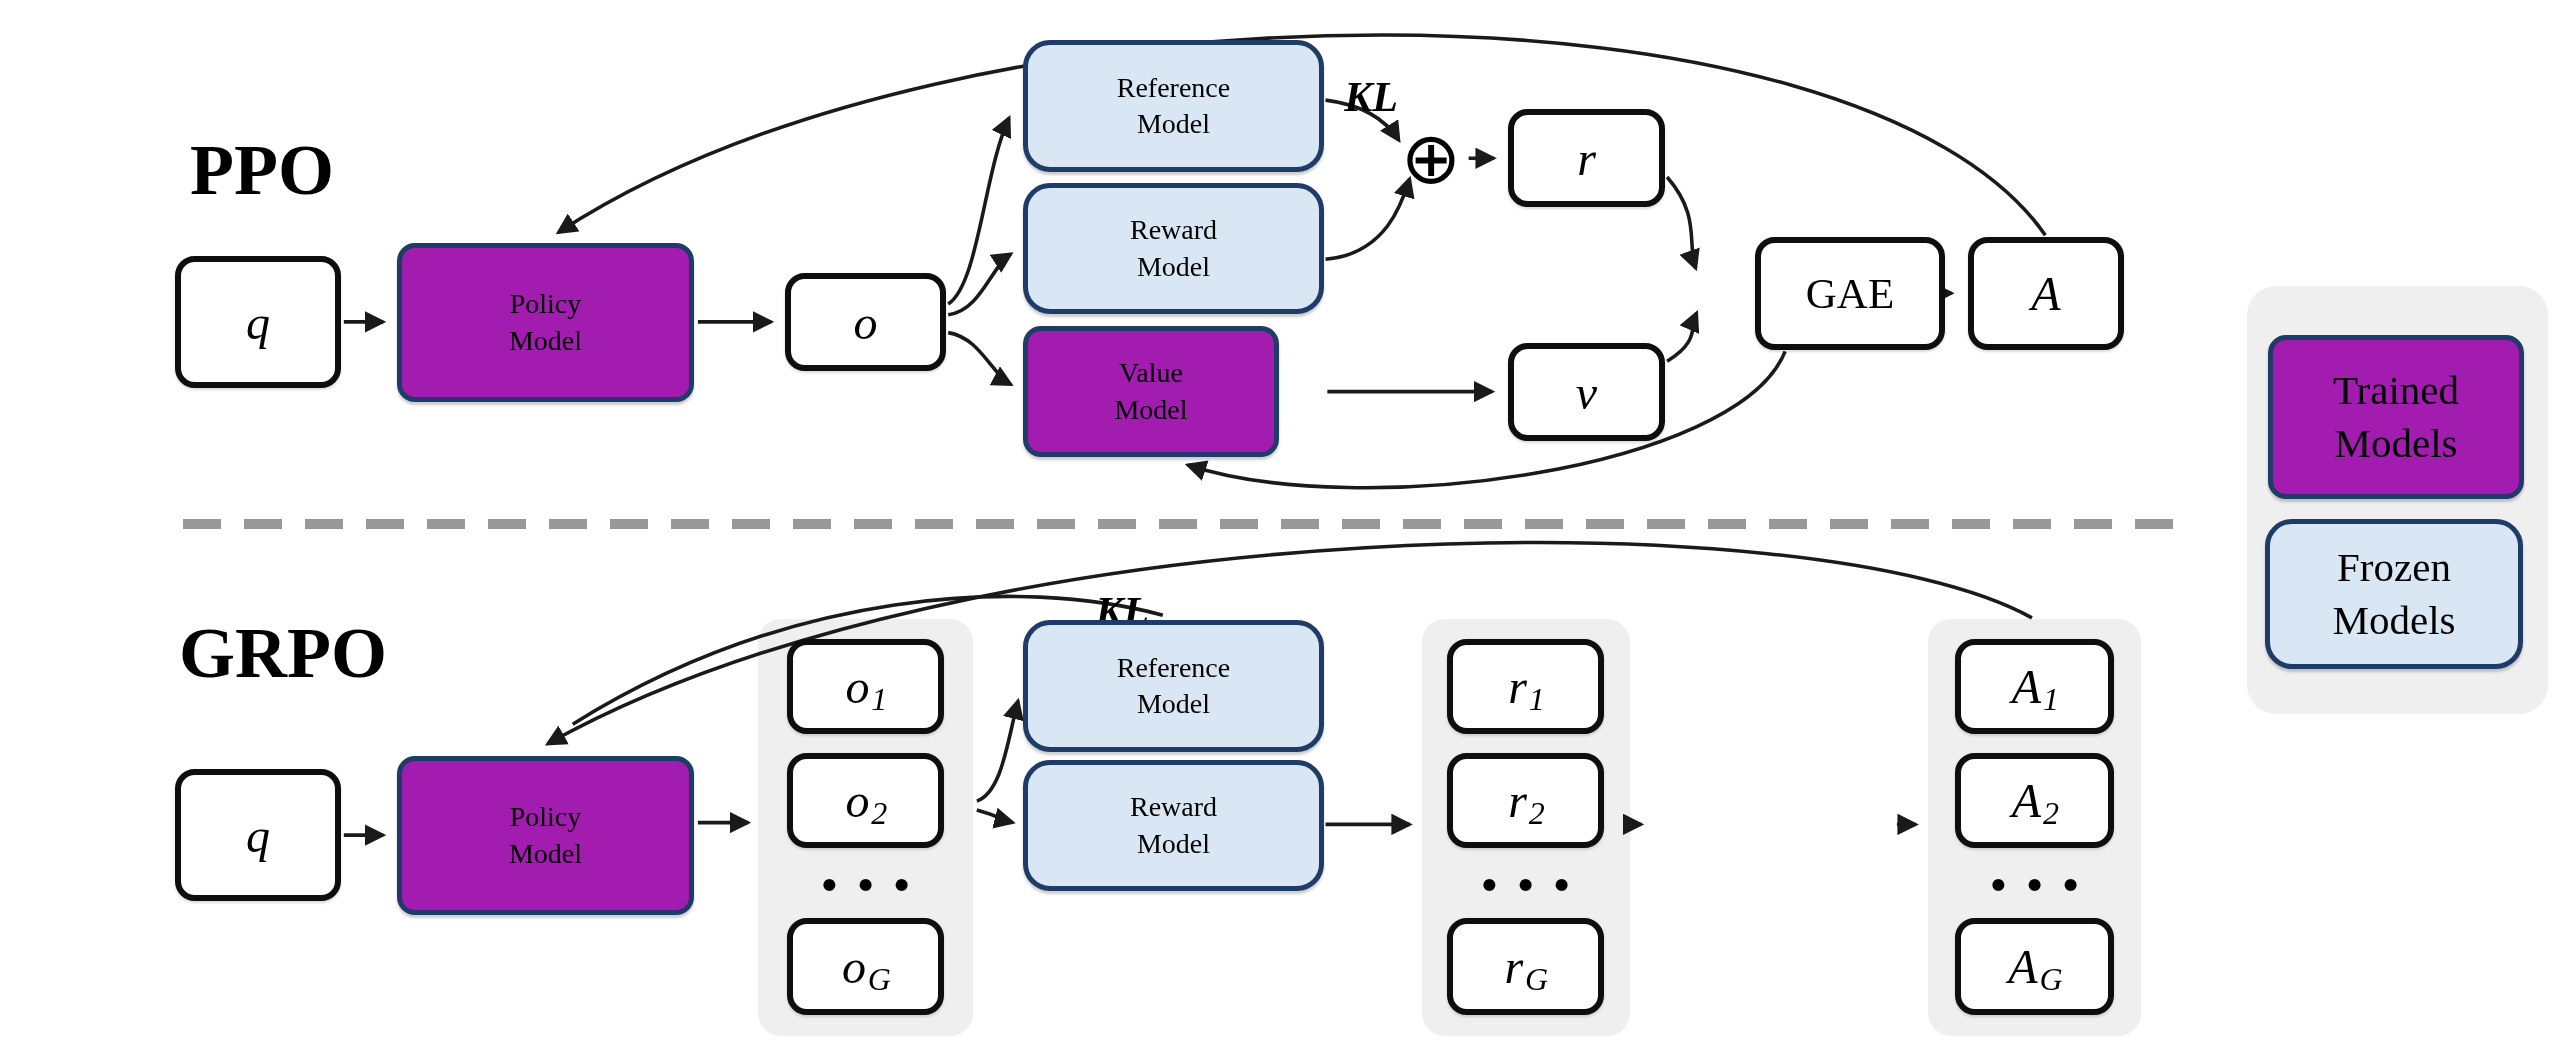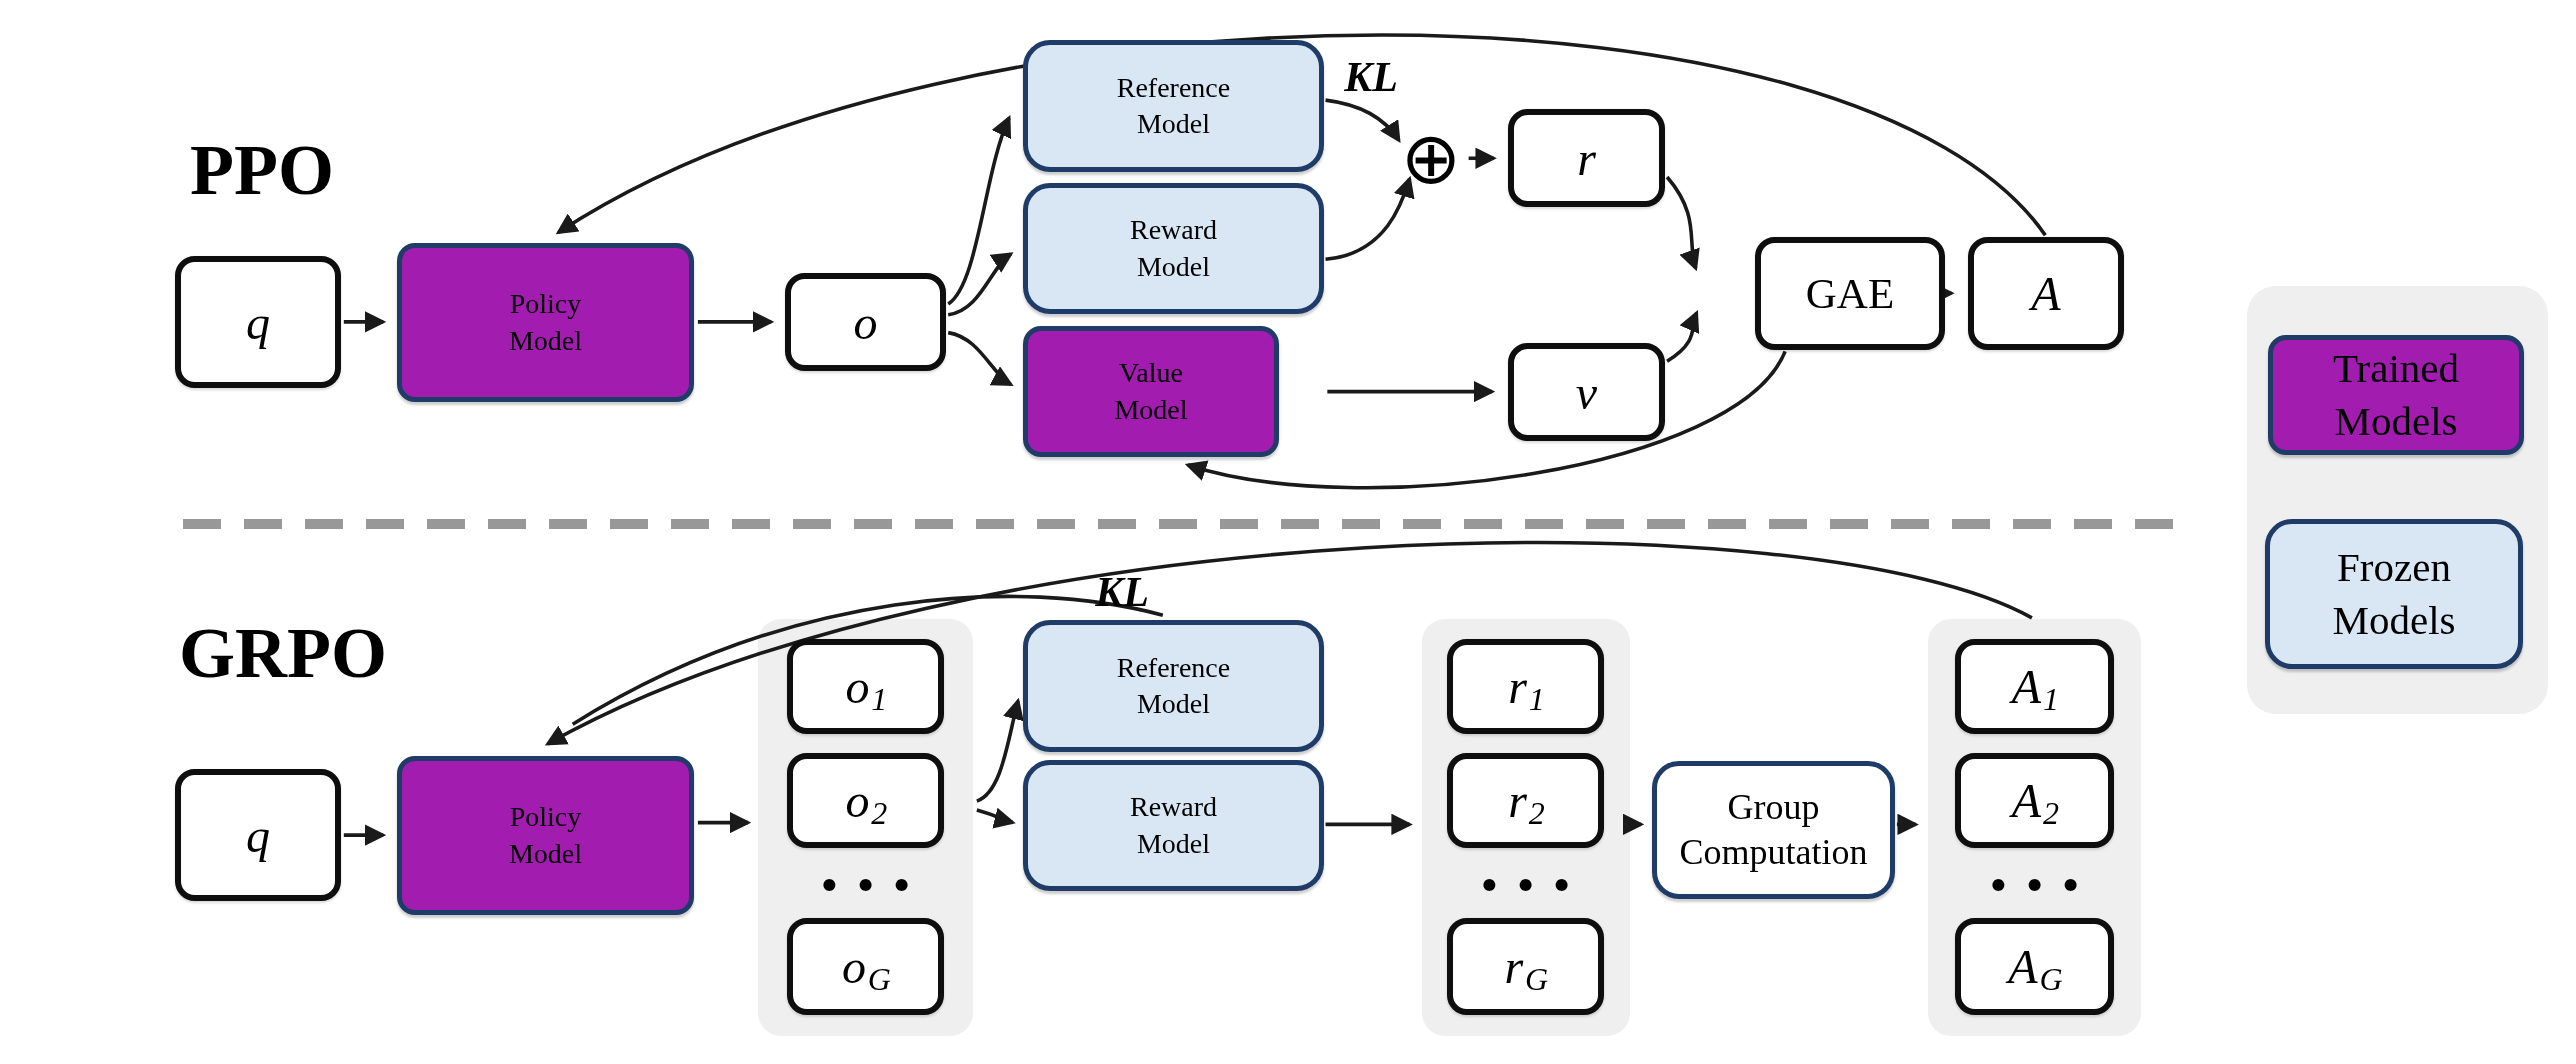--- a/index.html
+++ b/index.html
@@ -9,21 +9,21 @@
   .white{background:#ffffff;border:6.3px solid #0e0e0e;border-radius:19.7px;box-shadow:0 1.8px 2.7px rgba(0,0,0,.15);}
   .model{border:5.4px solid #1f3c68;border-radius:27px;font-size:28px;line-height:1.3;text-align:center;
          white-space:pre-line;box-shadow:0 2.7px 2.7px rgba(0,0,0,.2);}
   .yellow{background:#a21caf;border-radius:18px;}
   .blue{background:#d9e7f4;}
   .gcol{position:absolute;background:#efefef;border-radius:23px;}
   .math{font-style:italic;font-size:48px;}
   .math sub{font-size:32px;font-style:italic;line-height:0;position:relative;top:12.5px;left:1.8px;}
   .sec-title{position:absolute;font-weight:bold;font-size:72px;line-height:1;}
   .kl{position:absolute;display:flex;align-items:center;justify-content:center;
-      font-style:italic;font-weight:600;font-size:42px;}
+      font-style:italic;font-weight:600;font-size:42px;margin-top:20px;}
   .oplus{position:absolute;display:flex;align-items:center;justify-content:center;
          font-family:"DejaVu Sans",sans-serif;font-size:72px;font-weight:400;}
   .dots{position:absolute;display:flex;align-items:center;justify-content:center;
         font-family:"DejaVu Sans",sans-serif;font-weight:bold;font-size:34px;letter-spacing:14.3px;text-indent:14.3px;}
   .divider{position:absolute;height:9.8px;
            background:repeating-linear-gradient(90deg,#989898 0 38px,transparent 38px 61px);}
   .gae-label{font-size:43px;margin-left:48px;}
   .group-label{font-size:36px;line-height:1.25;}
   .legend-label{font-size:41px;}
   svg.wires{position:absolute;left:0;top:0;z-index:4;overflow:visible;}
@@ -166,40 +166,36 @@
   <div class="box white math" style="left:1447px;top:753px;width:157px;height:95px;">
     <span>r</span>
       <sub>2</sub>
   </div>
   <div class="dots" style="left:1447px;top:860px;width:157px;height:52px;">•••</div>
   <div class="box white math" style="left:1447px;top:918px;width:157px;height:97px;">
     <span>r</span>
       <sub>G</sub>
   </div>
 
-  <div class="box model group-label" style="left:1652px;top:761px;width:243px;height:138px;background:#ffffff;">
-    <span>Group
-Computation</span>
-  </div>
 
   <div class="box white math" style="left:1955px;top:639px;width:159px;height:95px;">
     <span>A</span>
       <sub>1</sub>
   </div>
   <div class="box white math" style="left:1955px;top:753px;width:159px;height:95px;">
     <span>A</span>
       <sub>2</sub>
   </div>
   <div class="dots" style="left:1955px;top:860px;width:159px;height:52px;">•••</div>
   <div class="box white math" style="left:1955px;top:918px;width:159px;height:97px;">
     <span>A</span>
       <sub>G</sub>
   </div>
 
-  <div class="box model yellow legend-label" style="left:2268px;top:335px;width:256px;height:120px;">
+  <div class="box model yellow legend-label" style="left:2268px;top:335px;width:256px;height:164px;">
     <span>Trained
 Models</span>
   </div>
   <div class="box model blue legend-label" style="left:2265px;top:519px;width:258px;height:150px;">
     <span>Frozen
 Models</span>
   </div>
 
 </div>
 

